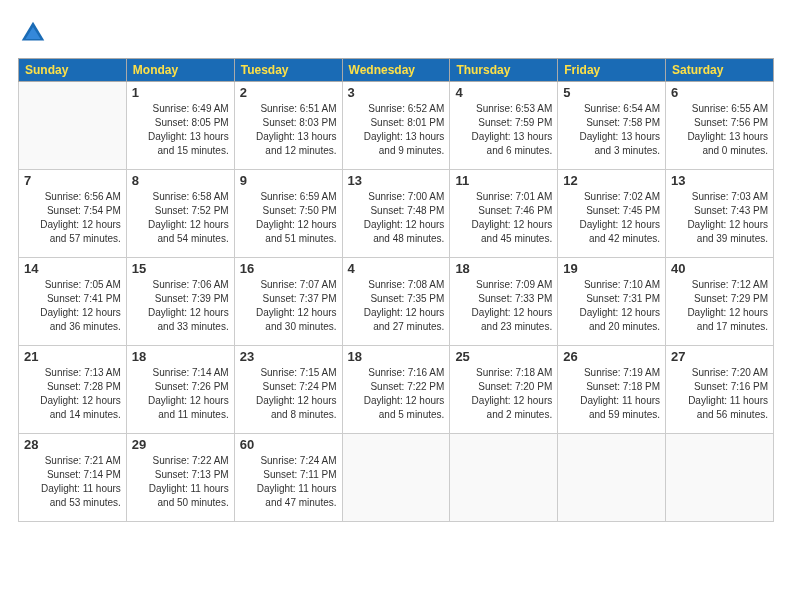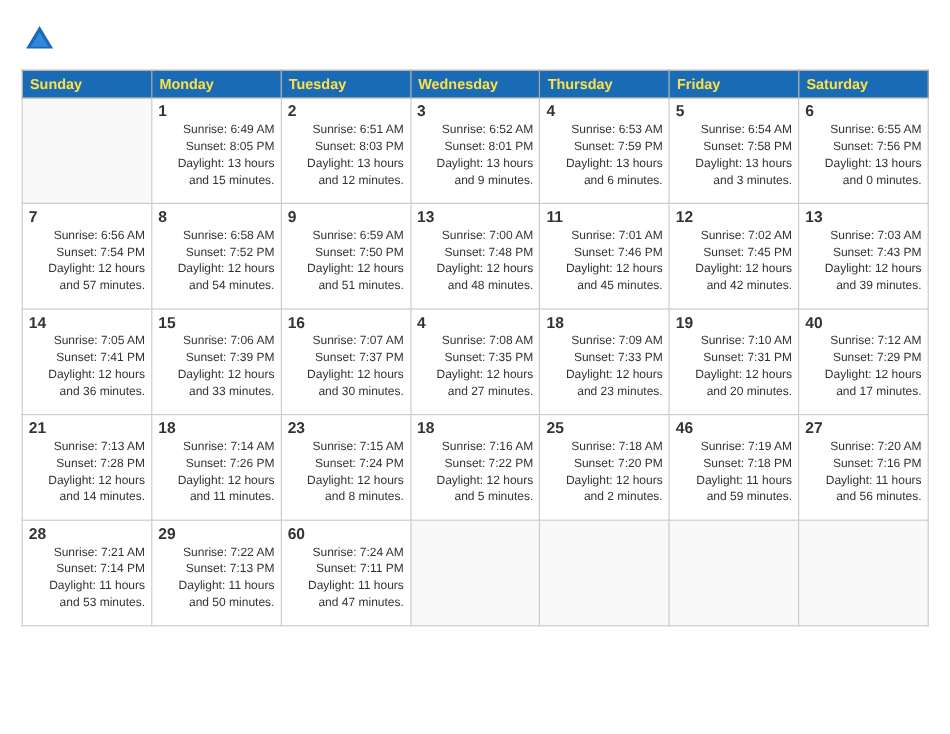--- a/index.html
+++ b/index.html
@@ -233,21 +233,21 @@
           </td>
           <td>
             <div class="day-number">18</div>
             <div class="day-info">Sunrise: 7:16 AM<br>Sunset: 7:22 PM<br>Daylight: 12 hours and 5 minutes.</div>
           </td>
           <td>
             <div class="day-number">25</div>
             <div class="day-info">Sunrise: 7:18 AM<br>Sunset: 7:20 PM<br>Daylight: 12 hours and 2 minutes.</div>
           </td>
           <td>
-            <div class="day-number">46</div>
+            <div class="day-number">26</div>
             <div class="day-info">Sunrise: 7:19 AM<br>Sunset: 7:18 PM<br>Daylight: 11 hours and 59 minutes.</div>
           </td>
           <td>
             <div class="day-number">27</div>
             <div class="day-info">Sunrise: 7:20 AM<br>Sunset: 7:16 PM<br>Daylight: 11 hours and 56 minutes.</div>
           </td>
         </tr>
         <tr>
           <td>
             <div class="day-number">28</div>

